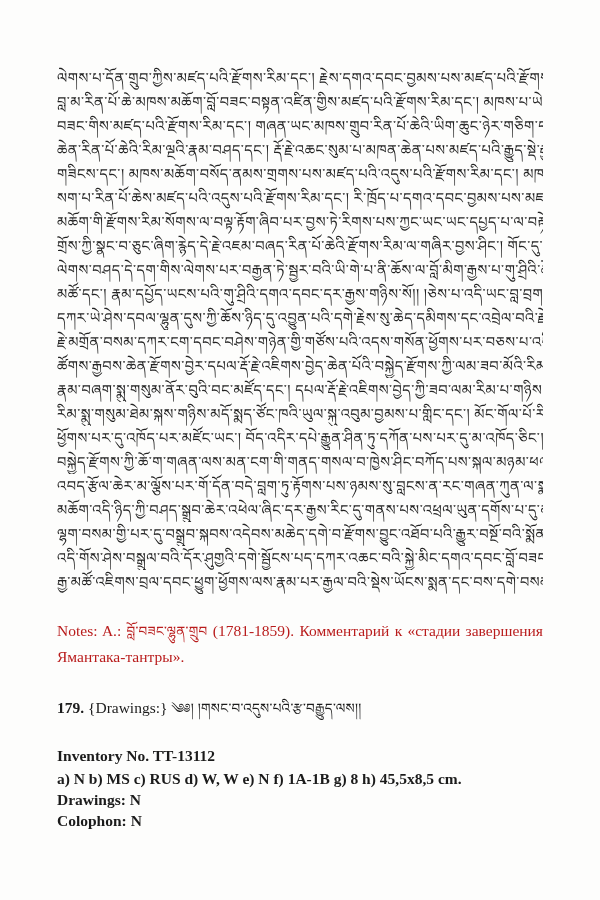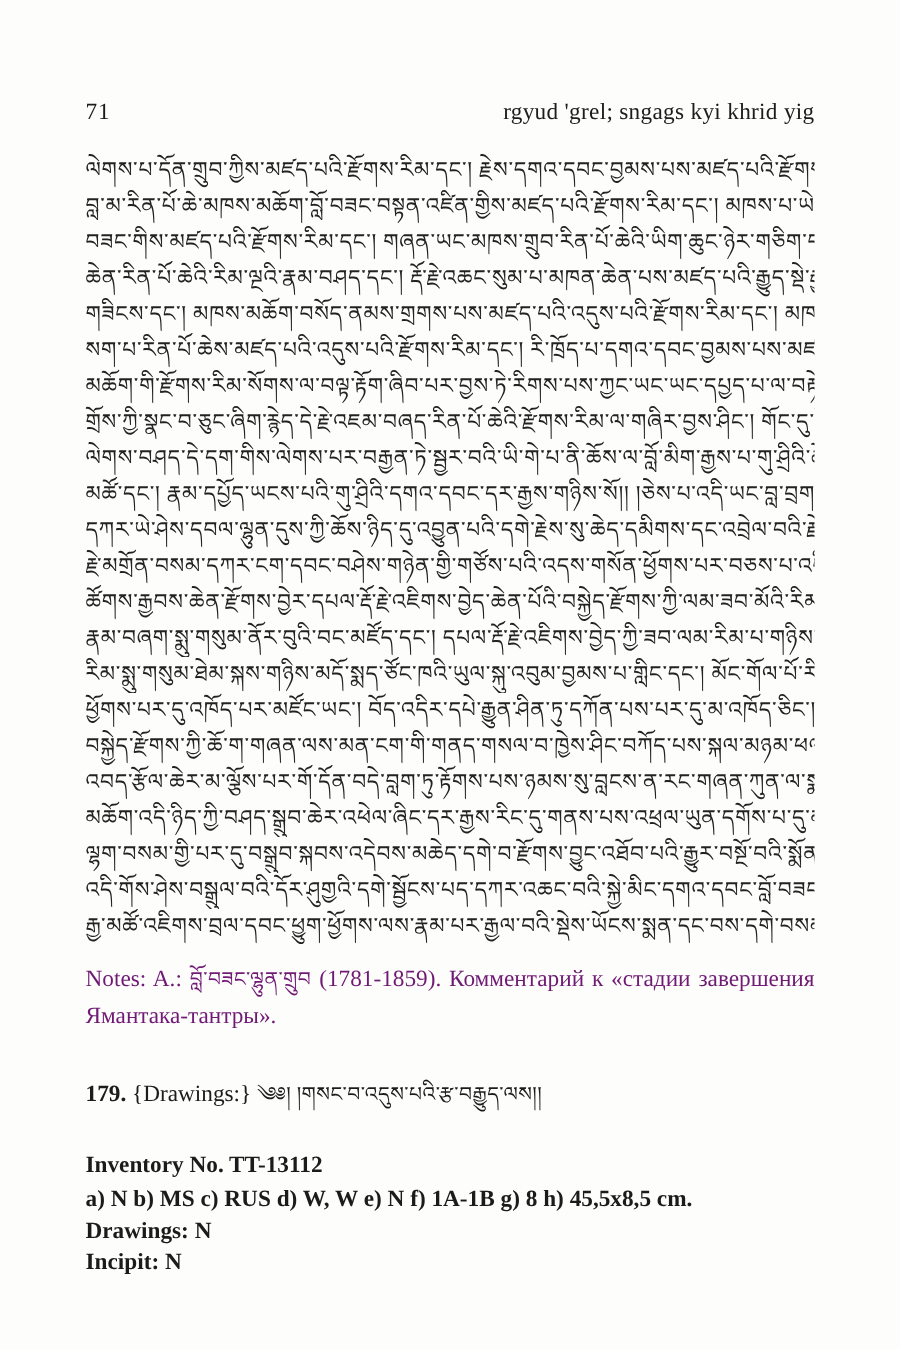--- a/index.html
+++ b/index.html
@@ -35,25 +35,25 @@
   .tib-line {
     height: 24px;
     line-height: 24px;
     font-size: 14.5px;
     white-space: nowrap;
     overflow: hidden;
     color: #222;
     letter-spacing: 0.5px;
   }
   .notes-para {
-    margin-top: 10px;
+    margin-top: 24px;
     font-size: 15.5px;
     line-height: 25px;
     text-align: justify;
-    color: #701a75;
+    color: #b91c1c;
   }
   .tib-inline {
     font-size: 13.5px;
     letter-spacing: 0.3px;
     white-space: nowrap;
     text-align: center;
   }
   .entry-line {
     font-size: 15.5px;
     line-height: 21px;
@@ -66,24 +66,20 @@
     font-size: 15.5px;
   }
   .entry-number { font-weight: bold; }
   .inventory-line { margin-bottom: 2px; }
 </style>
 </head>
 <body>
 
 <div class="page">
 
-  <div class="page-header">
-    <span class="page-num">71</span>
-    <span class="running-title">rgyud 'grel; sngags kyi khrid yig</span>
-  </div>
 
   <div class="tibetan-block">
       <div class="tib-line">ལེགས་པ་དོན་གྲུབ་ཀྱིས་མཛད་པའི་རྫོགས་རིམ་དང་། རྗེས་དགའ་དབང་བྱམས་པས་མཛད་པའི་རྫོགས་རིམ་དང་།</div>
       <div class="tib-line">བླ་མ་རིན་པོ་ཆེ་མཁས་མཆོག་བློ་བཟང་བསྟན་འཛིན་གྱིས་མཛད་པའི་རྫོགས་རིམ་དང་། མཁས་པ་ཡེ་ཤེས་སྐལ་</div>
       <div class="tib-line">བཟང་གིས་མཛད་པའི་རྫོགས་རིམ་དང་། གཞན་ཡང་མཁས་གྲུབ་རིན་པོ་ཆེའི་ཡིག་ཆུང་ཉེར་གཅིག་དང་། པན་</div>
       <div class="tib-line">ཆེན་རིན་པོ་ཆེའི་རིམ་ལྔའི་རྣམ་བཤད་དང་། རྡོ་རྗེ་འཆང་སུམ་པ་མཁན་ཆེན་པས་མཛད་པའི་རྒྱུད་སྡེ་རྒྱ་མཚོའི་གྲུ་</div>
       <div class="tib-line">གཟིངས་དང་། མཁས་མཆོག་བསོད་ནམས་གྲགས་པས་མཛད་པའི་འདུས་པའི་རྫོགས་རིམ་དང་། མཁས་པ་ཐང་</div>
       <div class="tib-line">སག་པ་རིན་པོ་ཆེས་མཛད་པའི་འདུས་པའི་རྫོགས་རིམ་དང་། རི་ཁྲོད་པ་དགའ་དབང་བྱམས་པས་མཛད་པའི་བདེ་</div>
       <div class="tib-line">མཆོག་གི་རྫོགས་རིམ་སོགས་ལ་བལྟ་རྟོག་ཞིབ་པར་བྱས་ཏེ་རིགས་པས་ཀྱང་ཡང་ཡང་དཔྱད་པ་ལ་བརྟེན་པས་བློ་</div>
       <div class="tib-line">གྲོས་ཀྱི་སྣང་བ་ཅུང་ཞིག་རྙེད་དེ་རྗེ་འཇམ་བཞད་རིན་པོ་ཆེའི་རྫོགས་རིམ་ལ་གཞིར་བྱས་ཤིང་། གོང་དུ་སྨོས་པའི་</div>
@@ -116,15 +112,15 @@
     <span>{Drawings:}</span>
     <span class="tib-inline">༄༅། །གསང་བ་འདུས་པའི་རྩ་བརྒྱུད་ལས།།</span>
   </div>
 
   <div class="entry-line inventory-line">Inventory No. TT-13112</div>
 
   <div class="entry-line">a) N b) MS c) RUS d) W, W e) N f) 1A-1B g) 8 h) 45,5x8,5 cm.</div>
 
   <div class="entry-line">Drawings: N</div>
 
-  <div class="entry-line">Incipit: N</div>
+  <div class="entry-line">Colophon: N</div>
 
 </div>
 
 </body></html>

